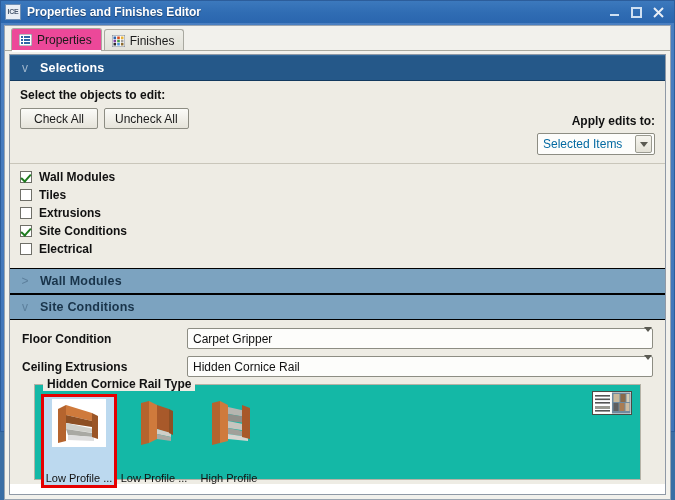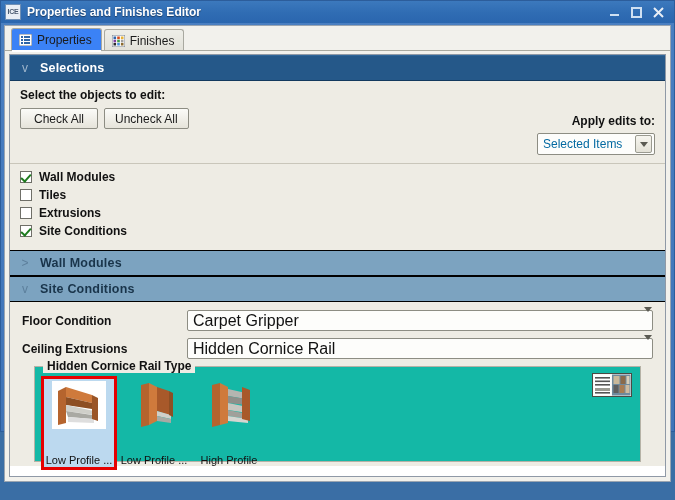--- a/index.html
+++ b/index.html
@@ -105,21 +105,21 @@
     font-size: 12px;
     color: #1b1b1b;
     border: 1px solid #a9a9a0;
     border-bottom: none;
     border-radius: 3px 3px 0 0;
     background: linear-gradient(180deg, #eeeee8 0%, #e2e1d9 100%);
     position: relative;
     cursor: default;
   }
   .tab.active {
-    background: #3b82f6;
+    background: #ec4899;
     z-index: 3;
     height: 23px;
   }
   .tab.active::after {
     content: "";
     position: absolute;
     left: 0; right: 0; bottom: -1px;
     height: 2px;
     background: #ffffff;
   }
@@ -290,21 +290,21 @@
   }
   .wide-combo {
     flex: 1 1 auto;
     height: 21px;
     background: #fdfdfb;
     border: 1px solid #8d8d83;
     border-radius: 2px;
     display: flex;
     align-items: center;
     padding-left: 5px;
-    font-size: 16px;
+    font-size: 12px;
     color: #111;
     cursor: default;
   }
   .wide-combo .val { flex: 1 1 auto; }
 
   
   .groupbox {
     margin: 2px 12px 0 12px;
     border: 1px solid #b5b2a6;
     background: #14b8a6;
@@ -471,20 +471,24 @@
           <span class="cb-label">Tiles</span>
         </div>
         <div class="cb-row">
           <span class="cb"></span>
           <span class="cb-label">Extrusions</span>
         </div>
         <div class="cb-row">
           <span class="cb checked"></span>
           <span class="cb-label">Site Conditions</span>
         </div>
+        <div class="cb-row">
+          <span class="cb"></span>
+          <span class="cb-label">Electrical</span>
+        </div>
       </div>
 
       <div class="sec-head sub">
         <span class="chev">&gt;</span>
         <span class="sec-title">Wall Modules</span>
       </div>
 
       <div class="sec-head sub">
         <span class="chev">v</span>
         <span class="sec-title">Site Conditions</span>

